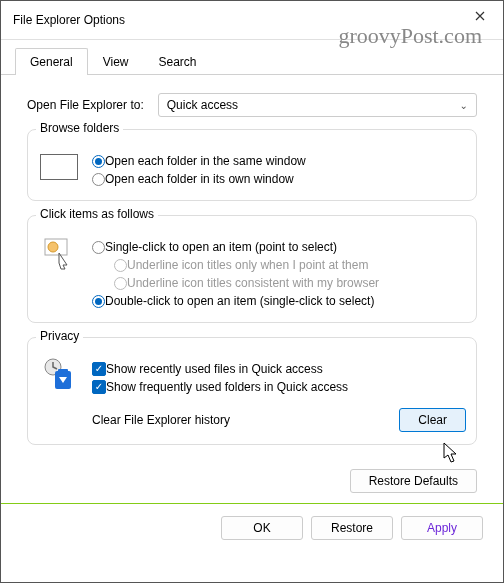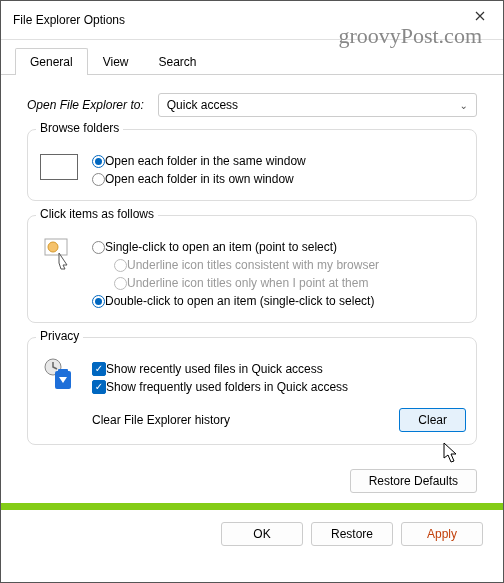--- a/index.html
+++ b/index.html
@@ -7,43 +7,43 @@
 .titlebar { display: flex; align-items: center; justify-content: space-between; padding: 8px 0 8px 12px; border-bottom: 1px solid #e0e0e0; }
 .closebtn { width: 46px; height: 30px; display: flex; align-items: center; justify-content: center; margin-top: -8px; }
 .closebtn svg { width: 10px; height: 10px; }
 .watermark { position: absolute; top: 22px; right: 21px; font-size: 22px; color: #888; font-family: Georgia, serif; pointer-events: none; }
 .tabs { display: flex; margin: 8px 0 0 14px; }
 .tab { padding: 6px 14px; border: 1px solid transparent; border-bottom: none; cursor: pointer; }
 .tab.active { border-color: #d0d0d0; background: #fff; border-radius: 2px 2px 0 0; position: relative; z-index: 2; }
 .tabline { border-top: 1px solid #d0d0d0; margin-top: -1px; }
 .content { padding: 12px 26px 6px 26px; }
 .row { display: flex; align-items: center; margin: 6px 0 12px 0; }
-.label { margin-right: 14px; font-style: italic; }
+.label { margin-right: 14px; }
 .combo { flex: 1; border: 1px solid #ccc; border-radius: 3px; padding: 4px 8px; display: flex; justify-content: space-between; align-items: center; background: #fff; }
 .chev { font-size: 10px; color: #555; }
 .group { border: 1px solid #ddd; border-radius: 8px; padding: 20px 10px 10px 10px; margin-bottom: 14px; position: relative; }
 .group-title { position: absolute; top: -9px; left: 8px; background: #fff; padding: 0 4px; font-size: 12px; }
 .gbody { display: flex; gap: 12px; align-items: flex-start; }
 .gicon { width: 42px; height: 34px; flex-shrink: 0; display: flex; align-items: center; justify-content: center; }
 .opts { flex: 1; }
 .opt { display: flex; align-items: center; gap: 0; margin: 4px 0; }
 .opt.sub { margin-left: 22px; color: #9a9a9a; }
 .radio { width: 13px; height: 13px; border-radius: 50%; border: 1px solid #888; display: inline-flex; align-items: center; justify-content: center; flex-shrink: 0; }
 .radio.sel { border-color: #0067c0; }
 .radio.sel::after { content: ''; width: 7px; height: 7px; background: #0067c0; border-radius: 50%; }
 .radio.dis { border-color: #bbb; }
 .check { width: 14px; height: 14px; border: 1px solid #888; border-radius: 2px; display: inline-flex; align-items: center; justify-content: center; flex-shrink: 0; }
 .check.sel { background: #0067c0; border-color: #0067c0; color: #fff; }
 .check.sel::after { content: '✓'; font-size: 10px; line-height: 1; }
 .clearrow { display: flex; justify-content: space-between; align-items: center; margin: 10px 0 2px 54px; gap: 31px; }
 .btn { border: 1px solid #ccc; background: #fdfdfd; border-radius: 3px; padding: 4px 18px; font-size: 12px; cursor: pointer; }
 .btn.hl { border-color: #0078d4; background: #e5f1fb; }
-.btn.dis { color: #c2410c; }
+.btn.dis { color: #6d28d9; }
 .restore { text-align: right; margin: 4px 26px 10px 0; }
-.footer { border-top: 7px solid #84cc16; padding: 12px 20px; display: flex; justify-content: flex-end; gap: 8px; }
+.footer { border-top: 1px solid #84cc16; padding: 12px 20px; display: flex; justify-content: flex-end; gap: 8px; }
 .footer .btn { min-width: 82px; text-align: center; }
 .cursor { position: absolute; bottom: 118px; right: 44px; pointer-events: none; }
 .folder-ico { width:38px; height:26px; border:1px solid #666; background:#fff; }
 </style>
 </head>
 <body>
 
 <div class="titlebar">
   <span>File Explorer Options</span>
   <div class="closebtn">
@@ -101,25 +101,25 @@
             <path d="M18 18 L26 30 L22 30 L24 34 L20 34 L18 28 Z" fill="#fff" stroke="#555"></path>
           </svg>
       </div>
       <div class="opts">
         <div class="opt">
           <span class="radio"></span>
           <span>Single-click to open an item (point to select)</span>
         </div>
         <div class="opt sub">
           <span class="radio dis"></span>
-          <span>Underline icon titles consistent with my browser</span>
+          <span>Underline icon titles only when I point at them</span>
         </div>
         <div class="opt sub">
           <span class="radio dis"></span>
-          <span>Underline icon titles only when I point at them</span>
+          <span>Underline icon titles consistent with my browser</span>
         </div>
         <div class="opt">
           <span class="radio sel"></span>
           <span>Double-click to open an item (single-click to select)</span>
         </div>
       </div>
     </div>
   </div>
 
   <div class="group">

